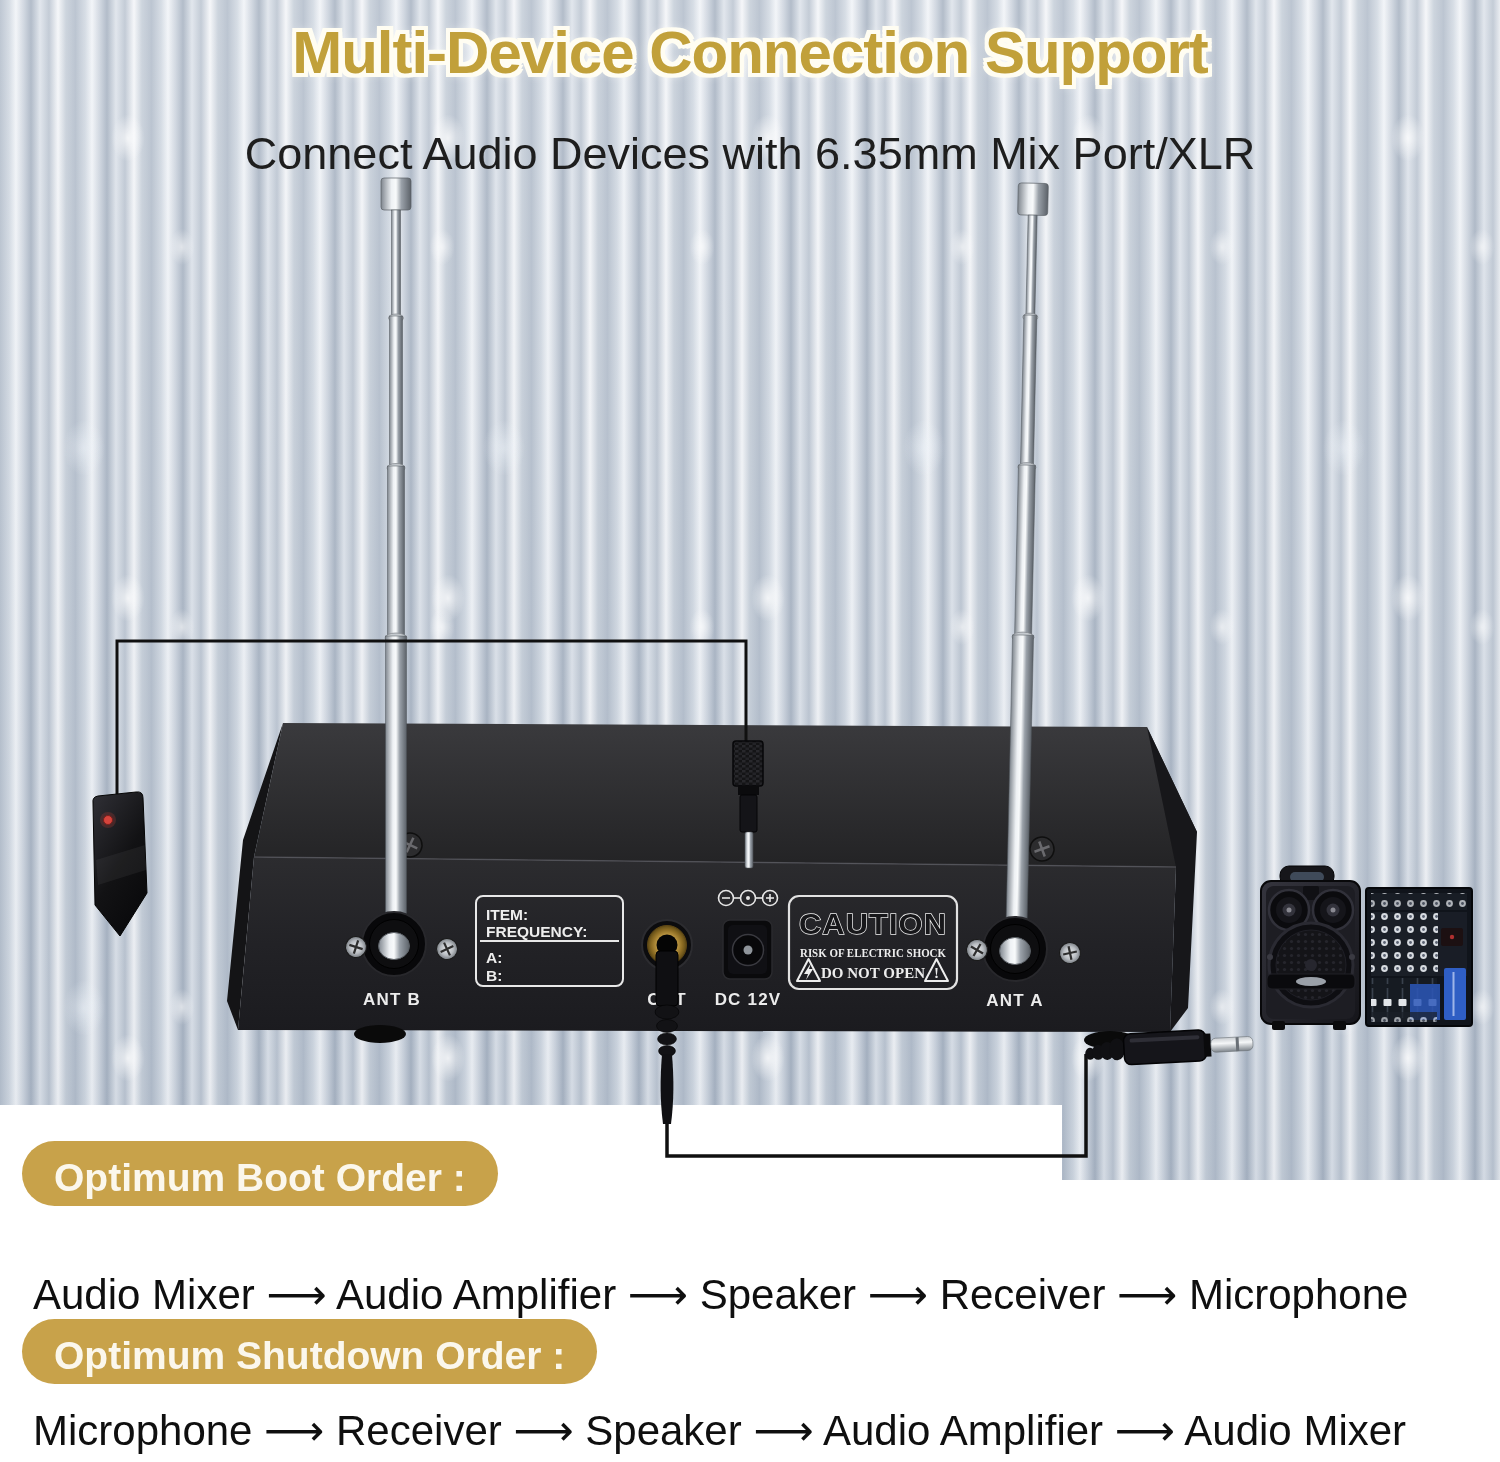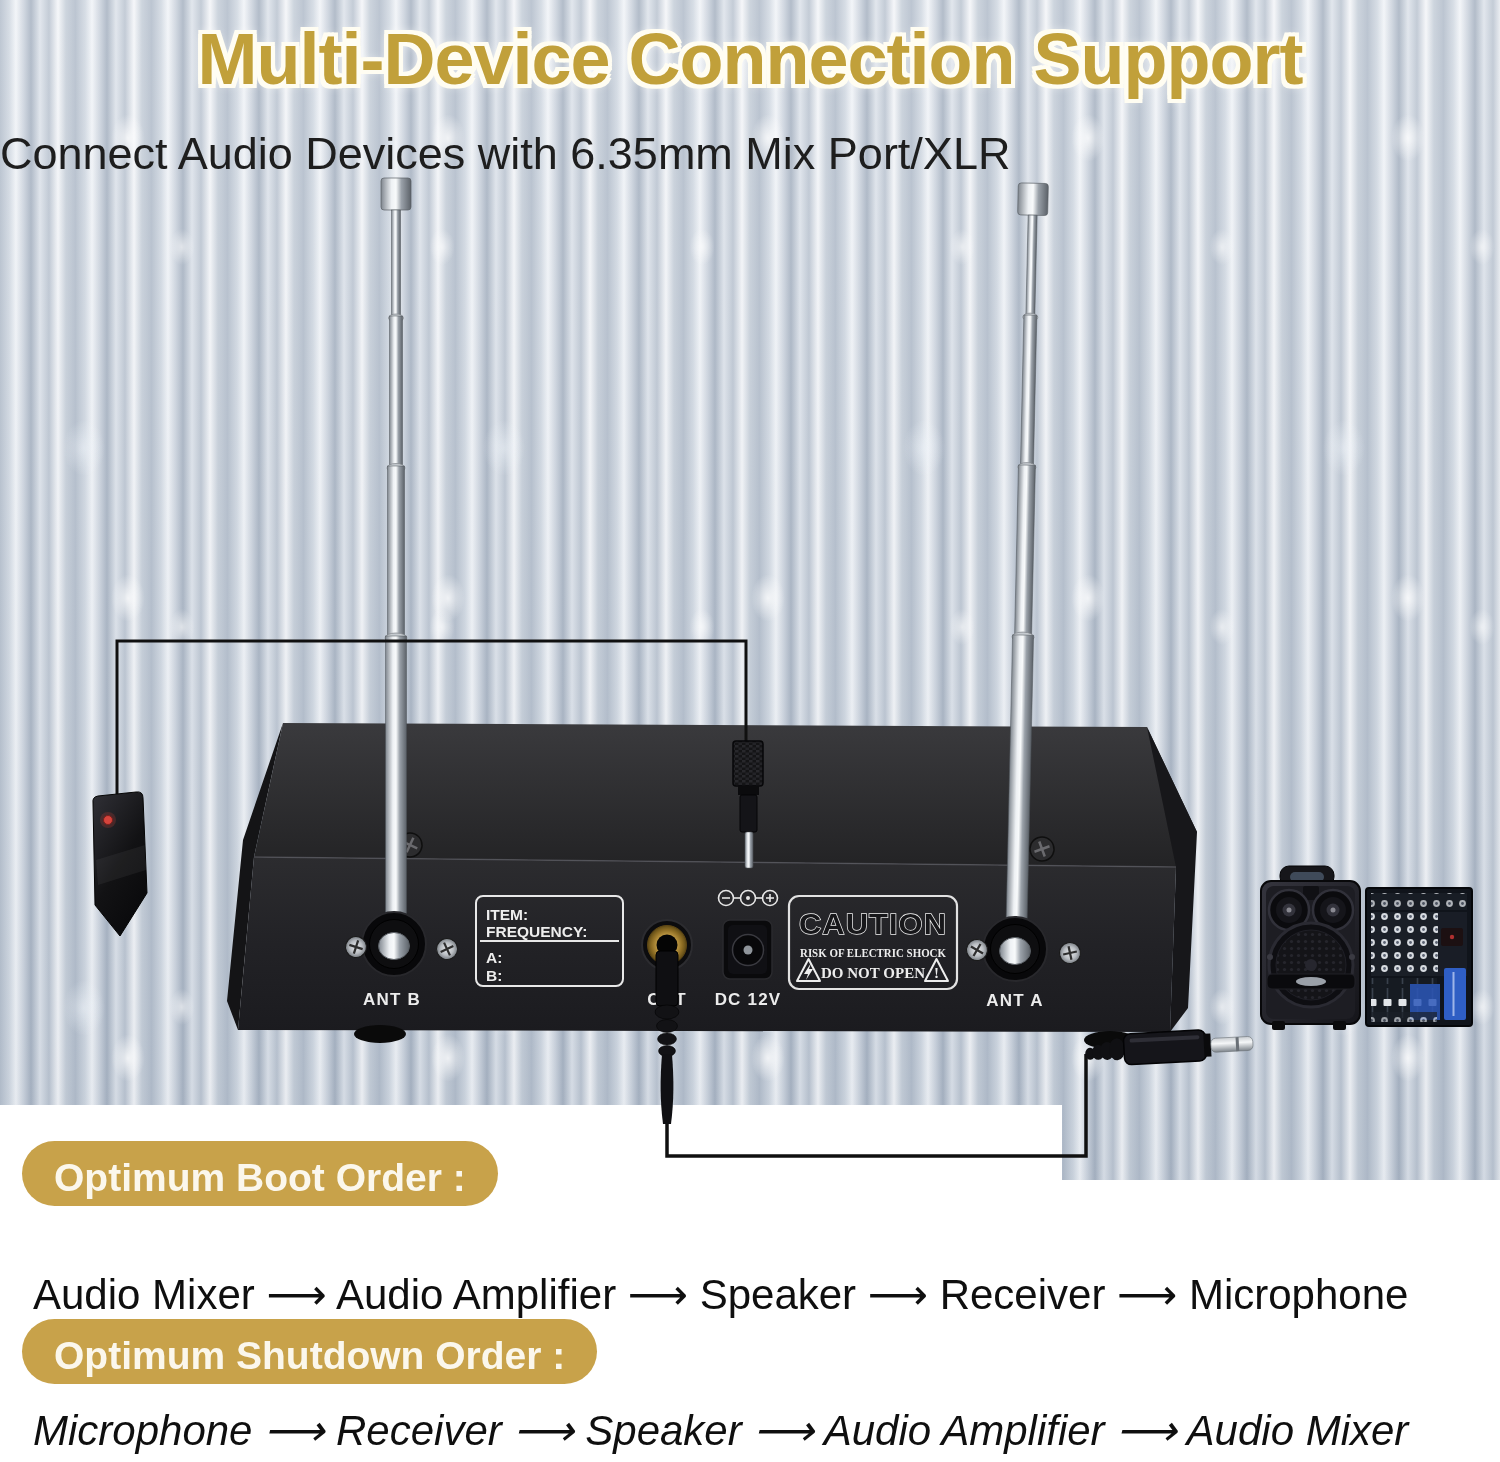--- a/index.html
+++ b/index.html
@@ -12,33 +12,33 @@
       radial-gradient(18px 26px at 70% 65%, rgba(255,255,255,.6), rgba(255,255,255,0) 70%),
       radial-gradient(30px 40px at 20% 80%, rgba(240,245,250,.55), rgba(240,245,250,0) 70%),
       linear-gradient(180deg, rgba(255,255,255,.18), rgba(160,172,188,.12)),
       repeating-linear-gradient(90deg,
         #b0bbc9 0px,#cdd5df 9px,#f0f3f7 16px,#c7cfda 24px,#a2aebe 31px,
         #dbe1e9 40px,#b7c1ce 49px,#f3f5f8 58px,#c2cbd6 66px,#adb8c7 76px);
     background-size:320px 460px,260px 380px,420px 560px,100% 100%,76px 100%;}
   .white-patch{position:absolute;left:0;top:1105px;width:1062px;height:76px;background:#ffffff;}
   
   .title{position:absolute;left:0;right:0;top:18px;text-align:center;white-space:nowrap;
-    font-size:72px;font-weight:bold;letter-spacing:-1px;color:#c1a03a;
+    font-size:60px;font-weight:bold;letter-spacing:-1px;color:#c1a03a;
     text-shadow:-4px -4px 0 #fffdf2,4px -4px 0 #fffdf2,-4px 4px 0 #fffdf2,4px 4px 0 #fffdf2,
       -4px 0 0 #fffdf2,4px 0 0 #fffdf2,0 -4px 0 #fffdf2,0 4px 0 #fffdf2,0 0 12px rgba(255,255,255,.9);}
-  .subtitle{position:absolute;left:0;right:0;top:128px;text-align:left;white-space:nowrap;
+  .subtitle{position:absolute;left:0;right:0;top:128px;text-align:center;white-space:nowrap;
     font-size:45px;color:#1e1e1e;}
   
   .pill{position:absolute;display:inline-block;height:65px;line-height:74px;border-radius:37px;
     background:#c8a24a;color:#fbf7ec;font-size:39px;font-weight:bold;padding:0 32px;white-space:nowrap;}
   .pill-boot{left:22px;top:1141px;}
   .pill-shutdown{left:22px;top:1319px;}
   .flow{position:absolute;left:33px;white-space:nowrap;font-size:42px;color:#0f0f0f;}
   .flow-boot{top:1270px;}
-  .flow-shutdown{top:1406px;font-style:italic;}
+  .flow-shutdown{top:1406px;}
   .scene{position:absolute;left:0;top:0;}
 </style>
 </head>
 <body>
 
 <div class="page">
 
   <div class="rods"></div>
   <div class="white-patch"></div>
 

